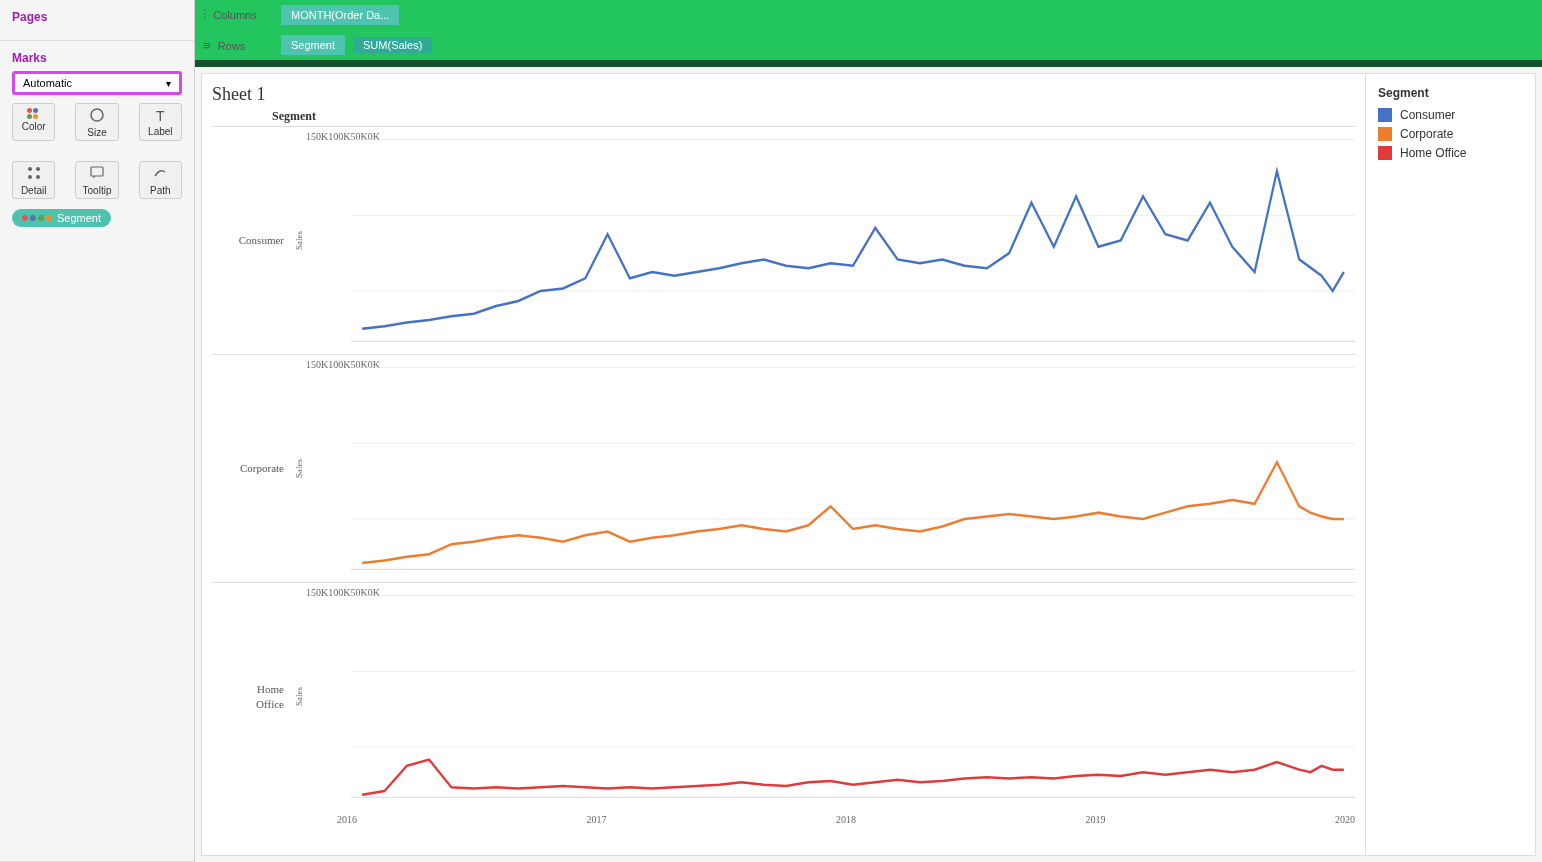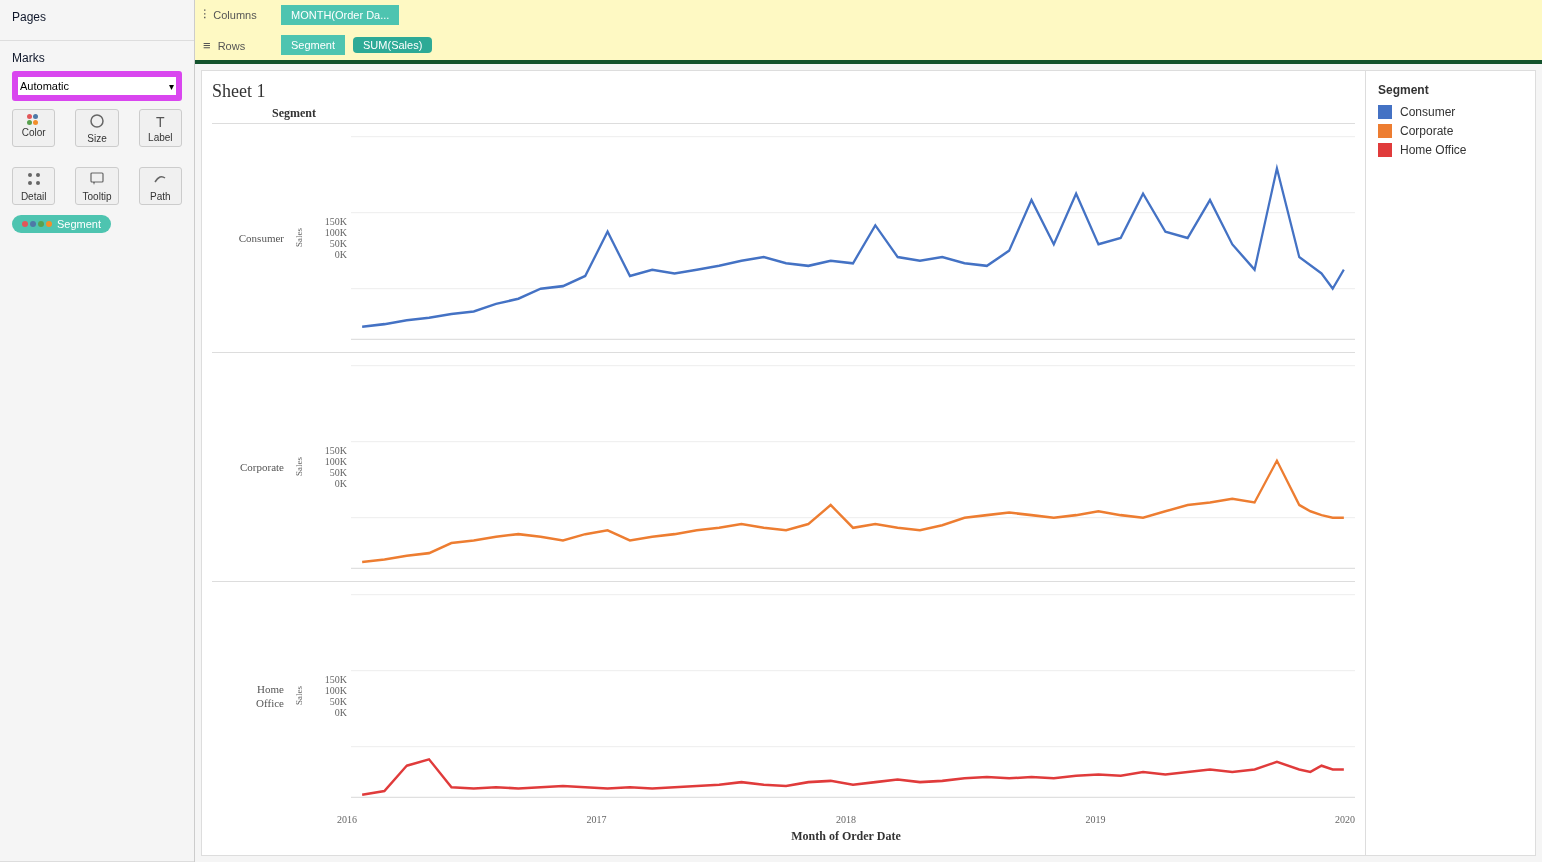--- a/index.html
+++ b/index.html
@@ -12,32 +12,32 @@
       border-right: 1px solid #ccc;
       display: flex;
       flex-direction: column;
       padding: 0;
     }
     .panel-section {
       padding: 10px 12px;
       border-bottom: 1px solid #ddd;
     }
     .panel-section-title {
-      font-weight: normal;
+      font-weight: bold;
       font-size: 12px;
-      color: #0f172a;
+      color: #a21caf;
       margin-bottom: 6px;
     }
     .marks-dropdown {
       display: flex;
       align-items: center;
       background: white;
-      border: 6px solid #d946ef;
+      border: 3px solid #d946ef;
       border-radius: 3px;
-      padding: 3px 2px;
+      padding: 3px 8px;
       margin-bottom: 8px;
       cursor: pointer;
       width: 100%;
       justify-content: space-between;
     }
     .marks-grid {
       display: grid;
       grid-template-columns: 1fr 1fr 1fr;
       gap: 20px;
       margin-bottom: 4px;
@@ -80,22 +80,22 @@
     
     #main-area {
       flex: 1;
       display: flex;
       flex-direction: column;
       background: #f5f5f5;
     }
 
     
     #toolbar {
-      background: #fef9c3;
-      border-bottom: 4px solid #14532d;
+      background: #22c55e;
+      border-bottom: 7px solid #14532d;
       padding: 0;
     }
     .toolbar-row {
       display: flex;
       align-items: center;
       padding: 4px 8px;
       gap: 8px;
       min-height: 30px;
     }
     .toolbar-label {
@@ -171,22 +171,22 @@
       width: 80px;
       min-width: 80px;
       padding-right: 8px;
       font-size: 11px;
       color: #555;
       text-align: right;
       line-height: 1.3;
     }
     .chart-row-yaxis {
       display: flex;
-      flex-direction: column;
-      justify-content: center;
+      flex-direction: row;
+      justify-content: space-between;
       width: 45px;
       min-width: 45px;
       padding: 4px 4px 4px 0;
       text-align: right;
       font-size: 10px;
       color: #666;
     }
     .y-tick { text-align: right; }
     .chart-row-inner {
       flex: 1;
@@ -485,21 +485,20 @@
         </div>
 
         <div class="x-axis-area">
           <div class="x-ticks">
             <span>2016</span>
             <span>2017</span>
             <span>2018</span>
             <span>2019</span>
             <span>2020</span>
           </div>
-          <div class="x-axis-title">Month of Order Date</div>
         </div>
       </div>
     </div>
 
     <div id="legend-panel">
       <div class="legend-title">Segment</div>
       <div class="legend-item">
         <div class="legend-color-box" style="background:#4472c4;"></div>
         <span>Consumer</span>
       </div>

